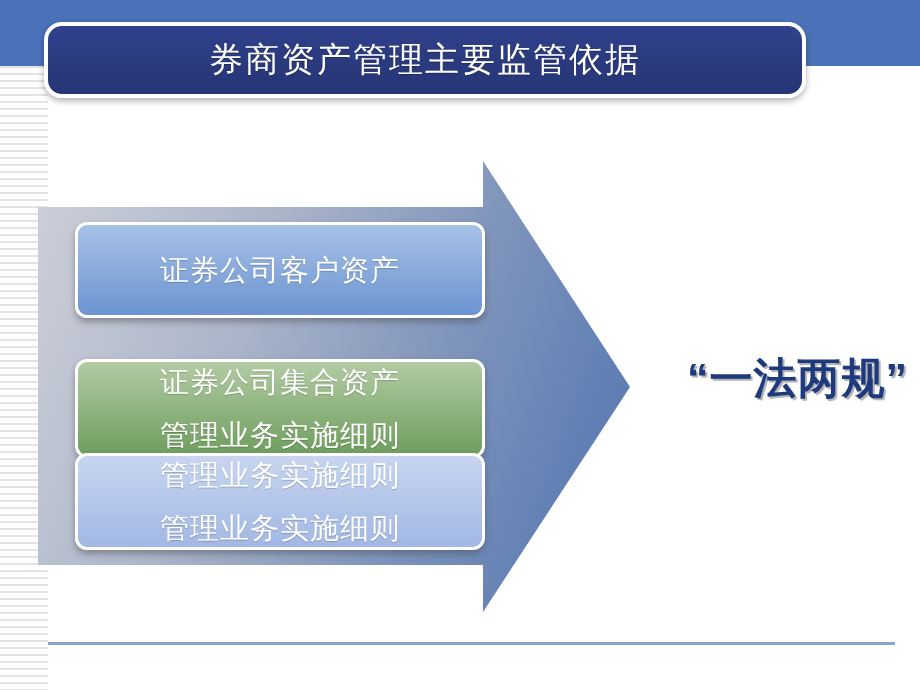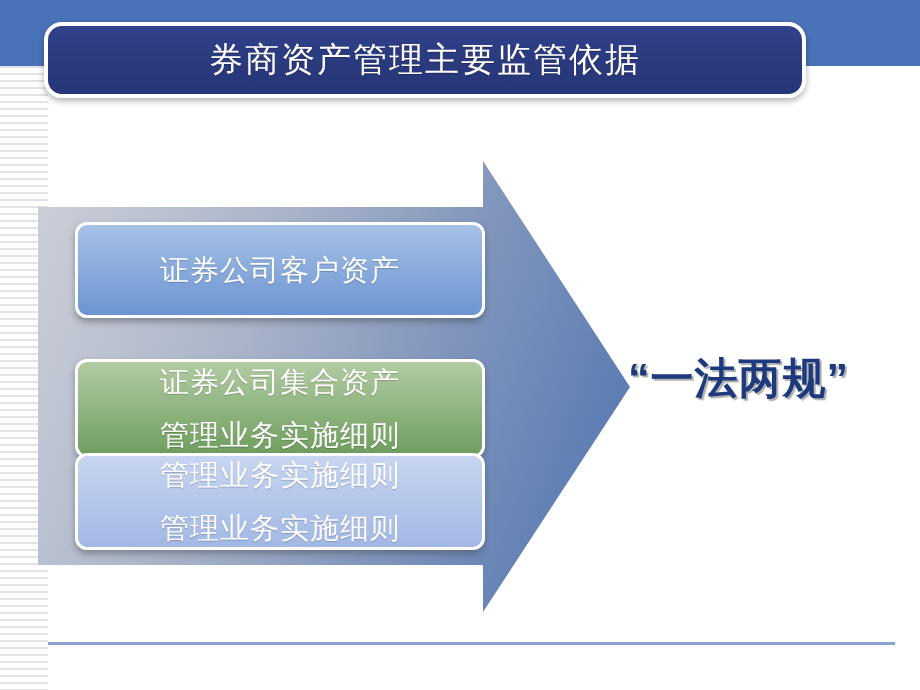--- a/index.html
+++ b/index.html
@@ -63,20 +63,21 @@
   .reg-box.box-periwinkle{
     top:453px;height:97px;
     background:linear-gradient(180deg,var(--box-peri-top,#c7d5f0) 0%,var(--box-peri-bottom,#a2b8e4) 100%);
   }
   
   .slogan{
     position:absolute;left:628px;top:350px;width:280px;
     color:var(--slogan-navy,#1e3a7e);font-size:43px;font-weight:bold;
     letter-spacing:1px;white-space:nowrap;
     text-shadow:2px 2px 1px rgba(110,110,110,0.55);
+    text-align:right;
   }
   
   .bottom-divider{
     position:absolute;left:48px;top:642px;width:847px;height:3px;
     background:var(--divider-blue,#8ba2cd);
   }
 </style>
 </head>
 <body>
 

